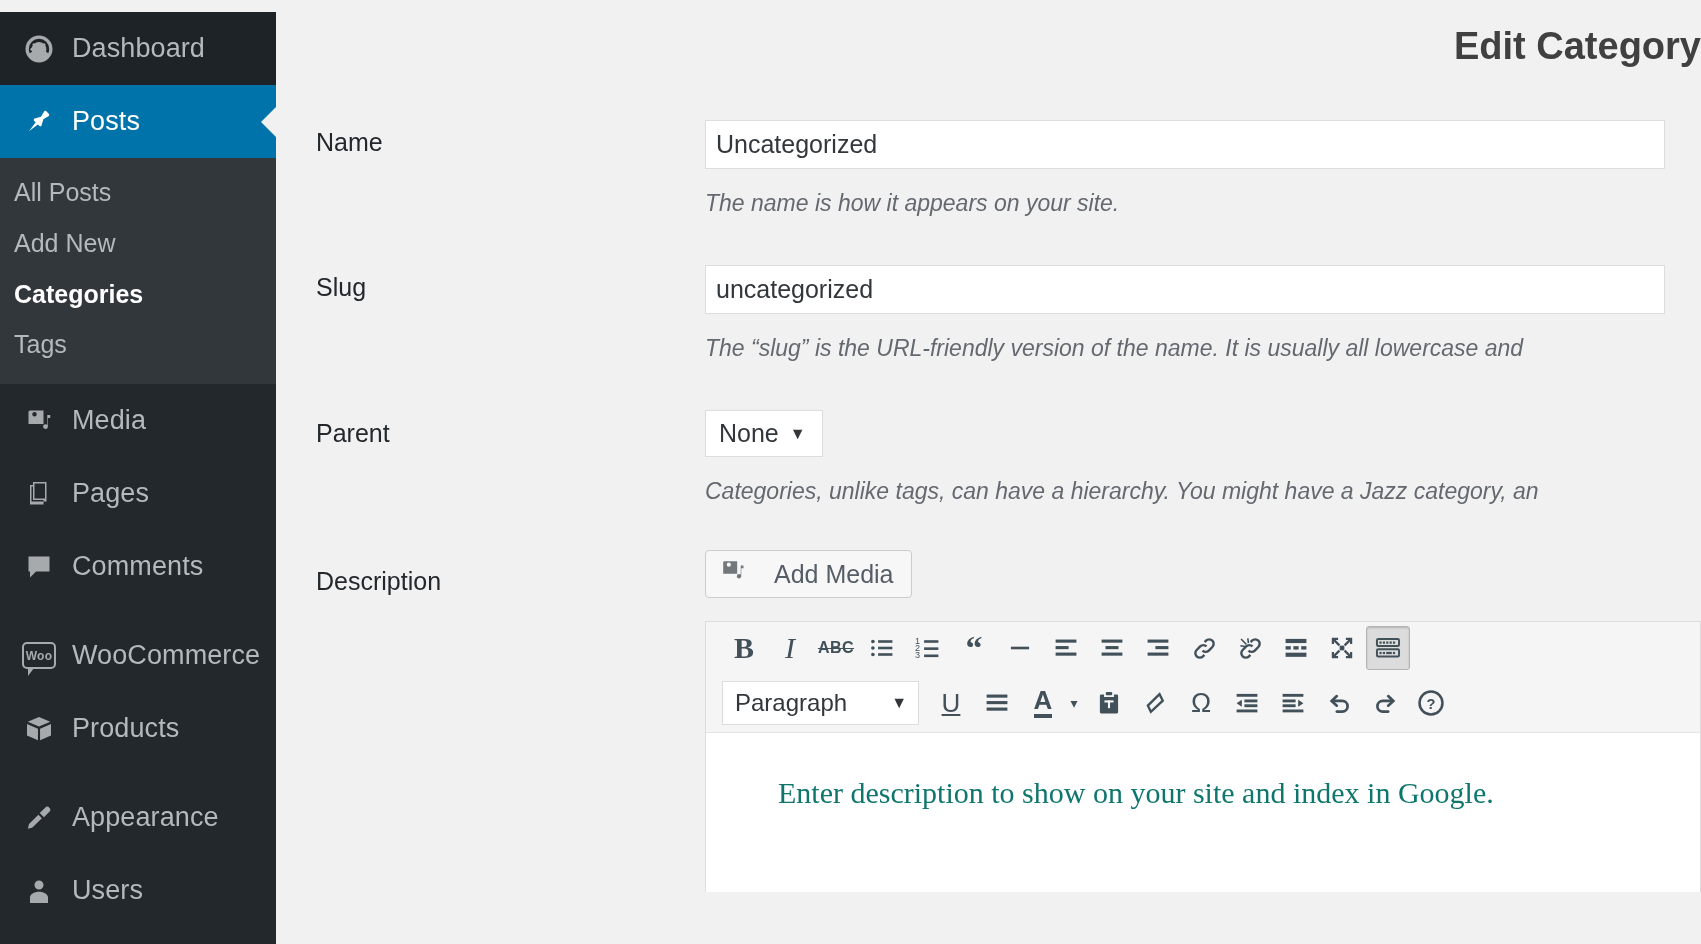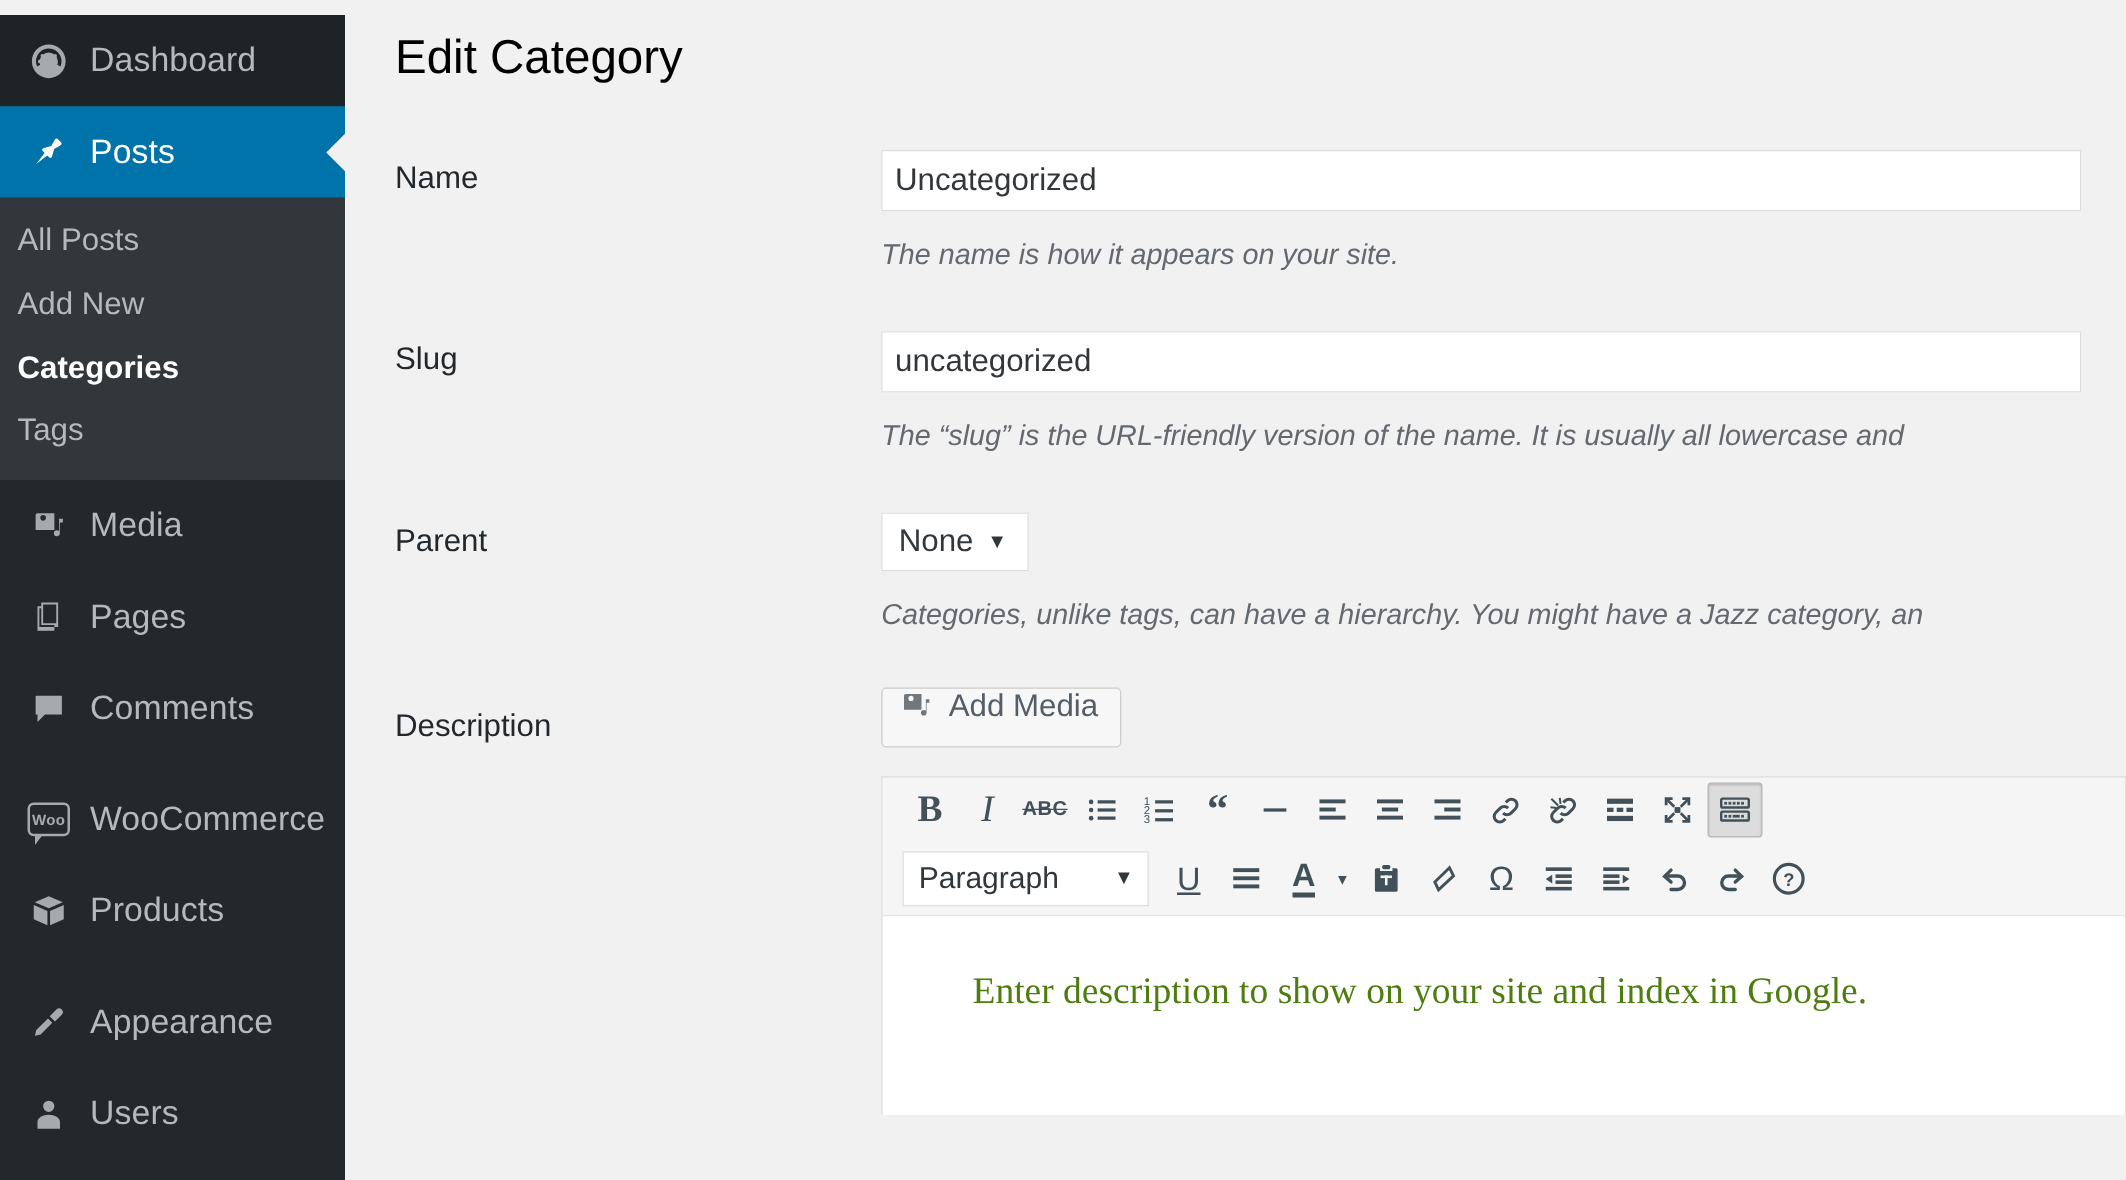--- a/index.html
+++ b/index.html
@@ -76,24 +76,25 @@
 
   
   .main {
     position: absolute; top: 0; left: 276px;
     width: 1425px; height: 944px;
     background: #f1f1f1;
     overflow: hidden;
   }
   .page-title {
     font-size: 38px;
-    font-weight: 400;
-    color: #000000;
+    font-weight: 700;
+    color: #404040;
     padding: 22px 0 0 40px;
     line-height: 1.3;
+    text-align: right;
   }
 
   .form-row { position: absolute; left: 0; width: 1425px; }
   .form-label {
     position: absolute; left: 40px;
     font-size: 25px; color: #23282d;
     line-height: 1.2;
   }
   .field-col { position: absolute; left: 429px; width: 996px; }
 
@@ -123,21 +124,21 @@
     border: 1px solid #ddd;
     padding: 0 16px 0 13px;
     font-size: 25px;
     color: #32373c;
     cursor: pointer;
   }
   .select-box .caret { margin-left: 11px; font-size: 16px; }
 
   
   .add-media-btn {
-    display: inline-flex; align-items: flex-start; gap: 12px;
+    display: inline-flex; align-items: center; gap: 27px;
     height: 48px;
     padding: 0 17px 0 13px;
     background: #f7f7f7;
     border: 1px solid #ccc;
     border-radius: 4px;
     font-size: 25px;
     color: #555d66;
     cursor: pointer;
   }
   .editor-wrap {
@@ -196,21 +197,21 @@
     background: #fff;
     border-left: 1px solid #ddd;
     border-right: 1px solid #ddd;
     border-top: 1px solid #e5e5e5;
     padding: 36px 0 0 72px;
     height: 160px;
   }
   .editor-text {
     font-family: "Liberation Serif", serif;
     font-size: 30px;
-    color: #4d7c0f;
+    color: #0f766e;
     line-height: 1.6;
   }
 </style>
 </head>
 <body>
 
 <div id="root">
 
   <nav class="sidebar">
 

